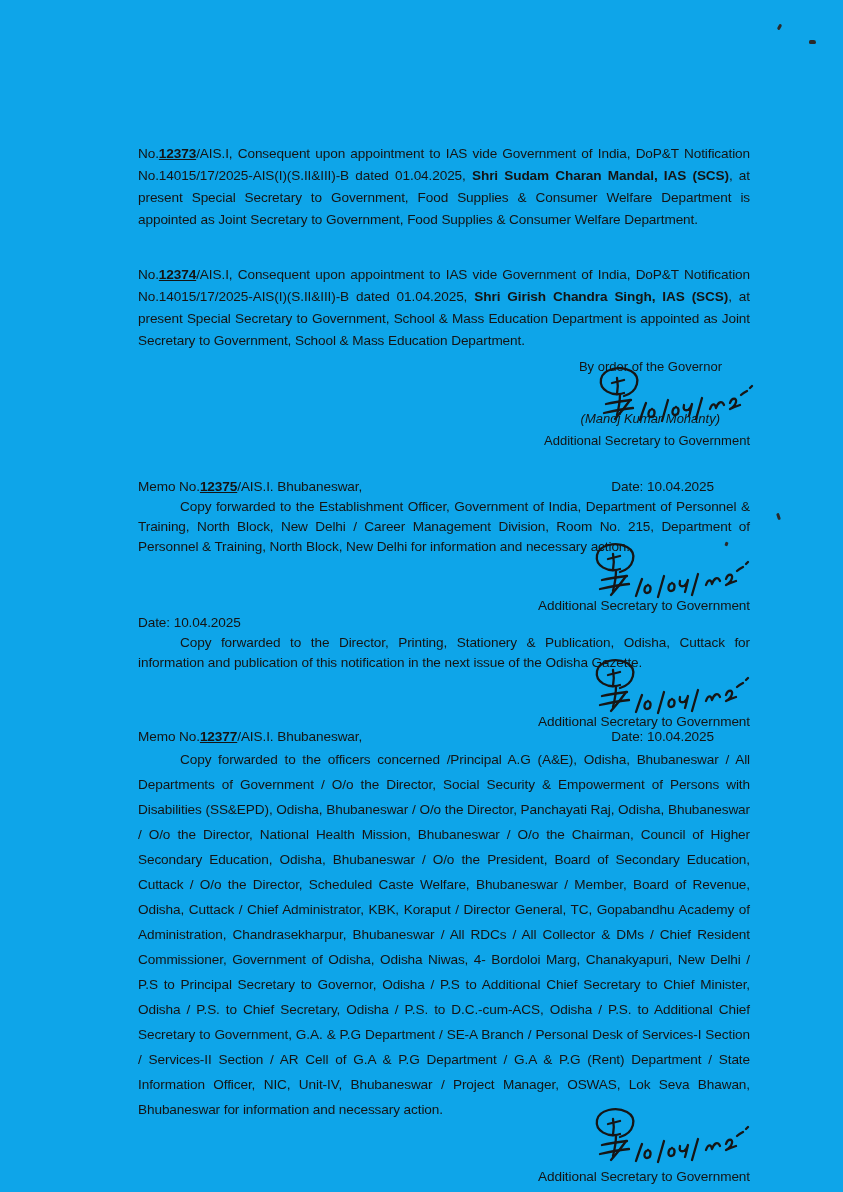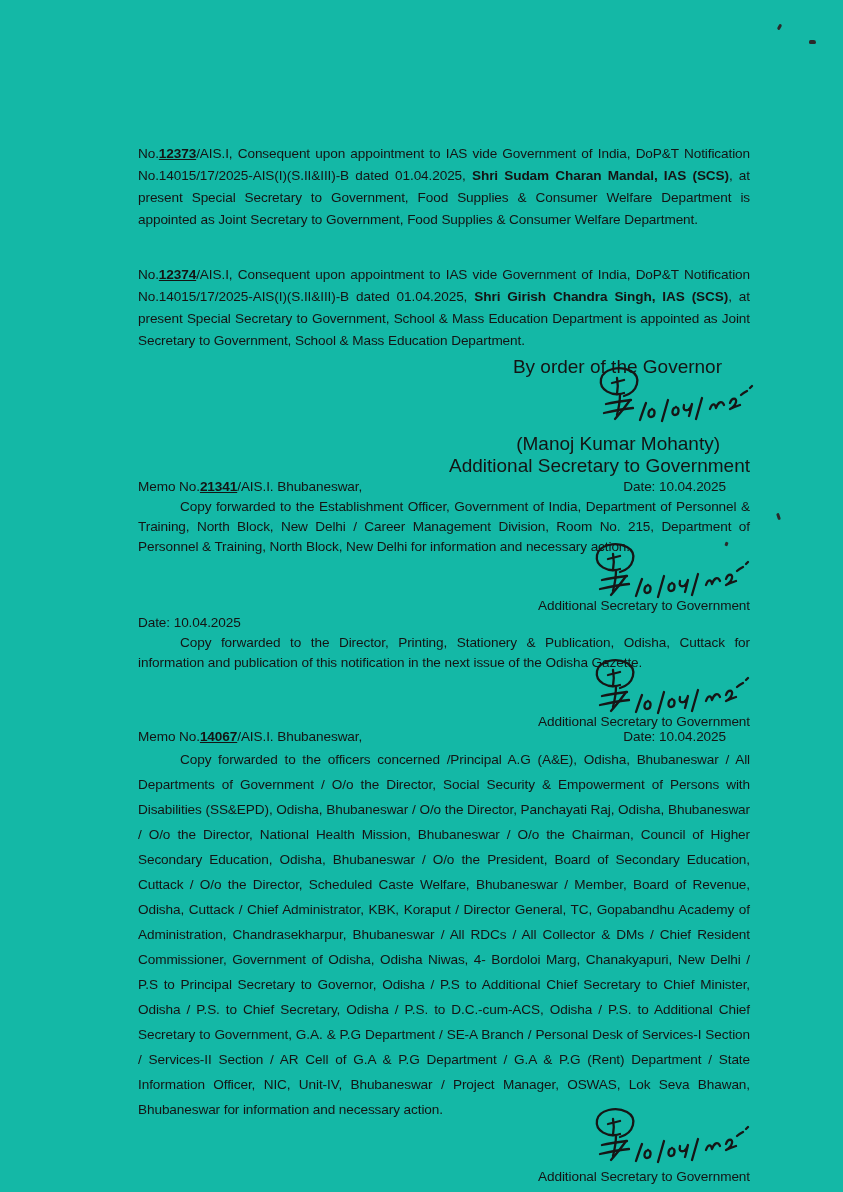--- a/index.html
+++ b/index.html
@@ -1,20 +1,20 @@
 <!DOCTYPE html>
 <html><head>
 <meta charset="utf-8">
 <style>
   html, body { margin: 0; padding: 0; background: #ffffff; }
   .page {
     position: relative;
     width: 843px;
     height: 1192px;
-    background: #14b8a6;
+    background: #0ea5e9;
     font-family: "Liberation Sans", sans-serif;
     color: #141414;
     overflow: hidden;
   }
   .para {
     position: absolute;
     left: 138px;
     width: 612px;
     margin: 0;
     font-size: 13.6px;
@@ -26,44 +26,44 @@
   .p2 { top: 264px; }
   .num { font-weight: 700; text-decoration: underline; }
   .officer { font-weight: 700; }
 
   .authority {
     position: absolute;
     left: 138px;
     top: 357px;
     width: 612px;
     text-align: right;
-    font-size: 19px;
+    font-size: 13px;
     line-height: 20px;
   }
   .by-order { padding-right: 28px; }
-  .auth-name { margin-top: 57px; padding-right: 30px; }
+  .auth-name { margin-top: 32px; padding-right: 30px; font-style: italic; }
   .auth-title { margin-top: 2px; }
 
   .memo {
     position: absolute;
     left: 138px;
     width: 612px;
     font-size: 13.6px;
     line-height: 20px;
     letter-spacing: -0.1px;
   }
   .m1 { top: 476px; }
   .m2 { top: 612px; }
   .m3 { top: 726px; }
   .memo-head {
     display: flex;
     justify-content: space-between;
     line-height: 21px;
   }
-  .memo-date { margin-right: 24px; white-space: nowrap; text-align: right; }
+  .memo-date { margin-right: 36px; white-space: nowrap; text-align: right; }
   .memo-body {
     margin: 0;
     text-align: justify;
     text-indent: 42px;
     line-height: 20px;
   }
   .m3 .memo-body { line-height: 25px; }
   .sig-slot { position: relative; height: 40px; }
   .m3 .sig-slot { height: 46px; }
   .sign-title { text-align: right; line-height: 18px; }
@@ -126,21 +126,21 @@
     <div class="by-order">By order of the Governor</div>
     <svg class="sig sig-1" viewBox="0 0 170 64">
         <use href="#sig-scribble"></use>
       </svg>
     <div class="auth-name">(Manoj Kumar Mohanty)</div>
     <div class="auth-title">Additional Secretary to Government</div>
   </div>
 
   <div class="memo m1">
     <div class="memo-head">
-      <span class="memo-label"><span>Memo No.</span><span class="num">21341</span><span>/AIS.I. Bhubaneswar,</span></span>
+      <span class="memo-label"><span>Memo No.</span><span class="num">12375</span><span>/AIS.I. Bhubaneswar,</span></span>
       <span class="memo-date">Date: 10.04.2025</span>
     </div>
     <p class="memo-body">Copy forwarded to the Establishment Officer, Government of India, Department of Personnel &amp; Training, North Block, New Delhi / Career Management Division, Room No. 215, Department of Personnel &amp; Training, North Block, New Delhi for information and necessary action.</p>
     <div class="sig-slot">
       <svg class="sig sig-flow" viewBox="0 0 170 64">
           <use href="#sig-scribble"></use>
         </svg>
     </div>
     <div class="sign-title">Additional Secretary to Government</div>
   </div>
@@ -153,21 +153,21 @@
     <div class="sig-slot">
       <svg class="sig sig-flow" viewBox="0 0 170 64">
           <use href="#sig-scribble"></use>
         </svg>
     </div>
     <div class="sign-title">Additional Secretary to Government</div>
   </div>
 
   <div class="memo m3">
     <div class="memo-head">
-      <span class="memo-label"><span>Memo No.</span><span class="num">14067</span><span>/AIS.I. Bhubaneswar,</span></span>
+      <span class="memo-label"><span>Memo No.</span><span class="num">12377</span><span>/AIS.I. Bhubaneswar,</span></span>
       <span class="memo-date">Date: 10.04.2025</span>
     </div>
     <p class="memo-body">Copy forwarded to the officers concerned /Principal A.G (A&amp;E), Odisha, Bhubaneswar / All Departments of Government / O/o the Director, Social Security &amp; Empowerment of Persons with Disabilities (SS&amp;EPD), Odisha, Bhubaneswar / O/o the Director, Panchayati Raj, Odisha, Bhubaneswar / O/o the Director, National Health Mission, Bhubaneswar / O/o the Chairman, Council of Higher Secondary Education, Odisha, Bhubaneswar / O/o the President, Board of Secondary Education, Cuttack / O/o the Director, Scheduled Caste Welfare, Bhubaneswar / Member, Board of Revenue, Odisha, Cuttack / Chief Administrator, KBK, Koraput / Director General, TC, Gopabandhu Academy of Administration, Chandrasekharpur, Bhubaneswar / All RDCs / All Collector &amp; DMs / Chief Resident Commissioner, Government of Odisha, Odisha Niwas, 4- Bordoloi Marg, Chanakyapuri, New Delhi / P.S to Principal Secretary to Governor, Odisha / P.S to Additional Chief Secretary to Chief Minister, Odisha / P.S. to Chief Secretary, Odisha / P.S. to D.C.-cum-ACS, Odisha / P.S. to Additional Chief Secretary to Government, G.A. &amp; P.G Department / SE-A Branch / Personal Desk of Services-I Section / Services-II Section / AR Cell of G.A &amp; P.G Department / G.A &amp; P.G (Rent) Department / State Information Officer, NIC, Unit-IV, Bhubaneswar / Project Manager, OSWAS, Lok Seva Bhawan, Bhubaneswar for information and necessary action.</p>
     <div class="sig-slot">
       <svg class="sig sig-flow" viewBox="0 0 170 64">
           <use href="#sig-scribble"></use>
         </svg>
     </div>
     <div class="sign-title">Additional Secretary to Government</div>
   </div>

